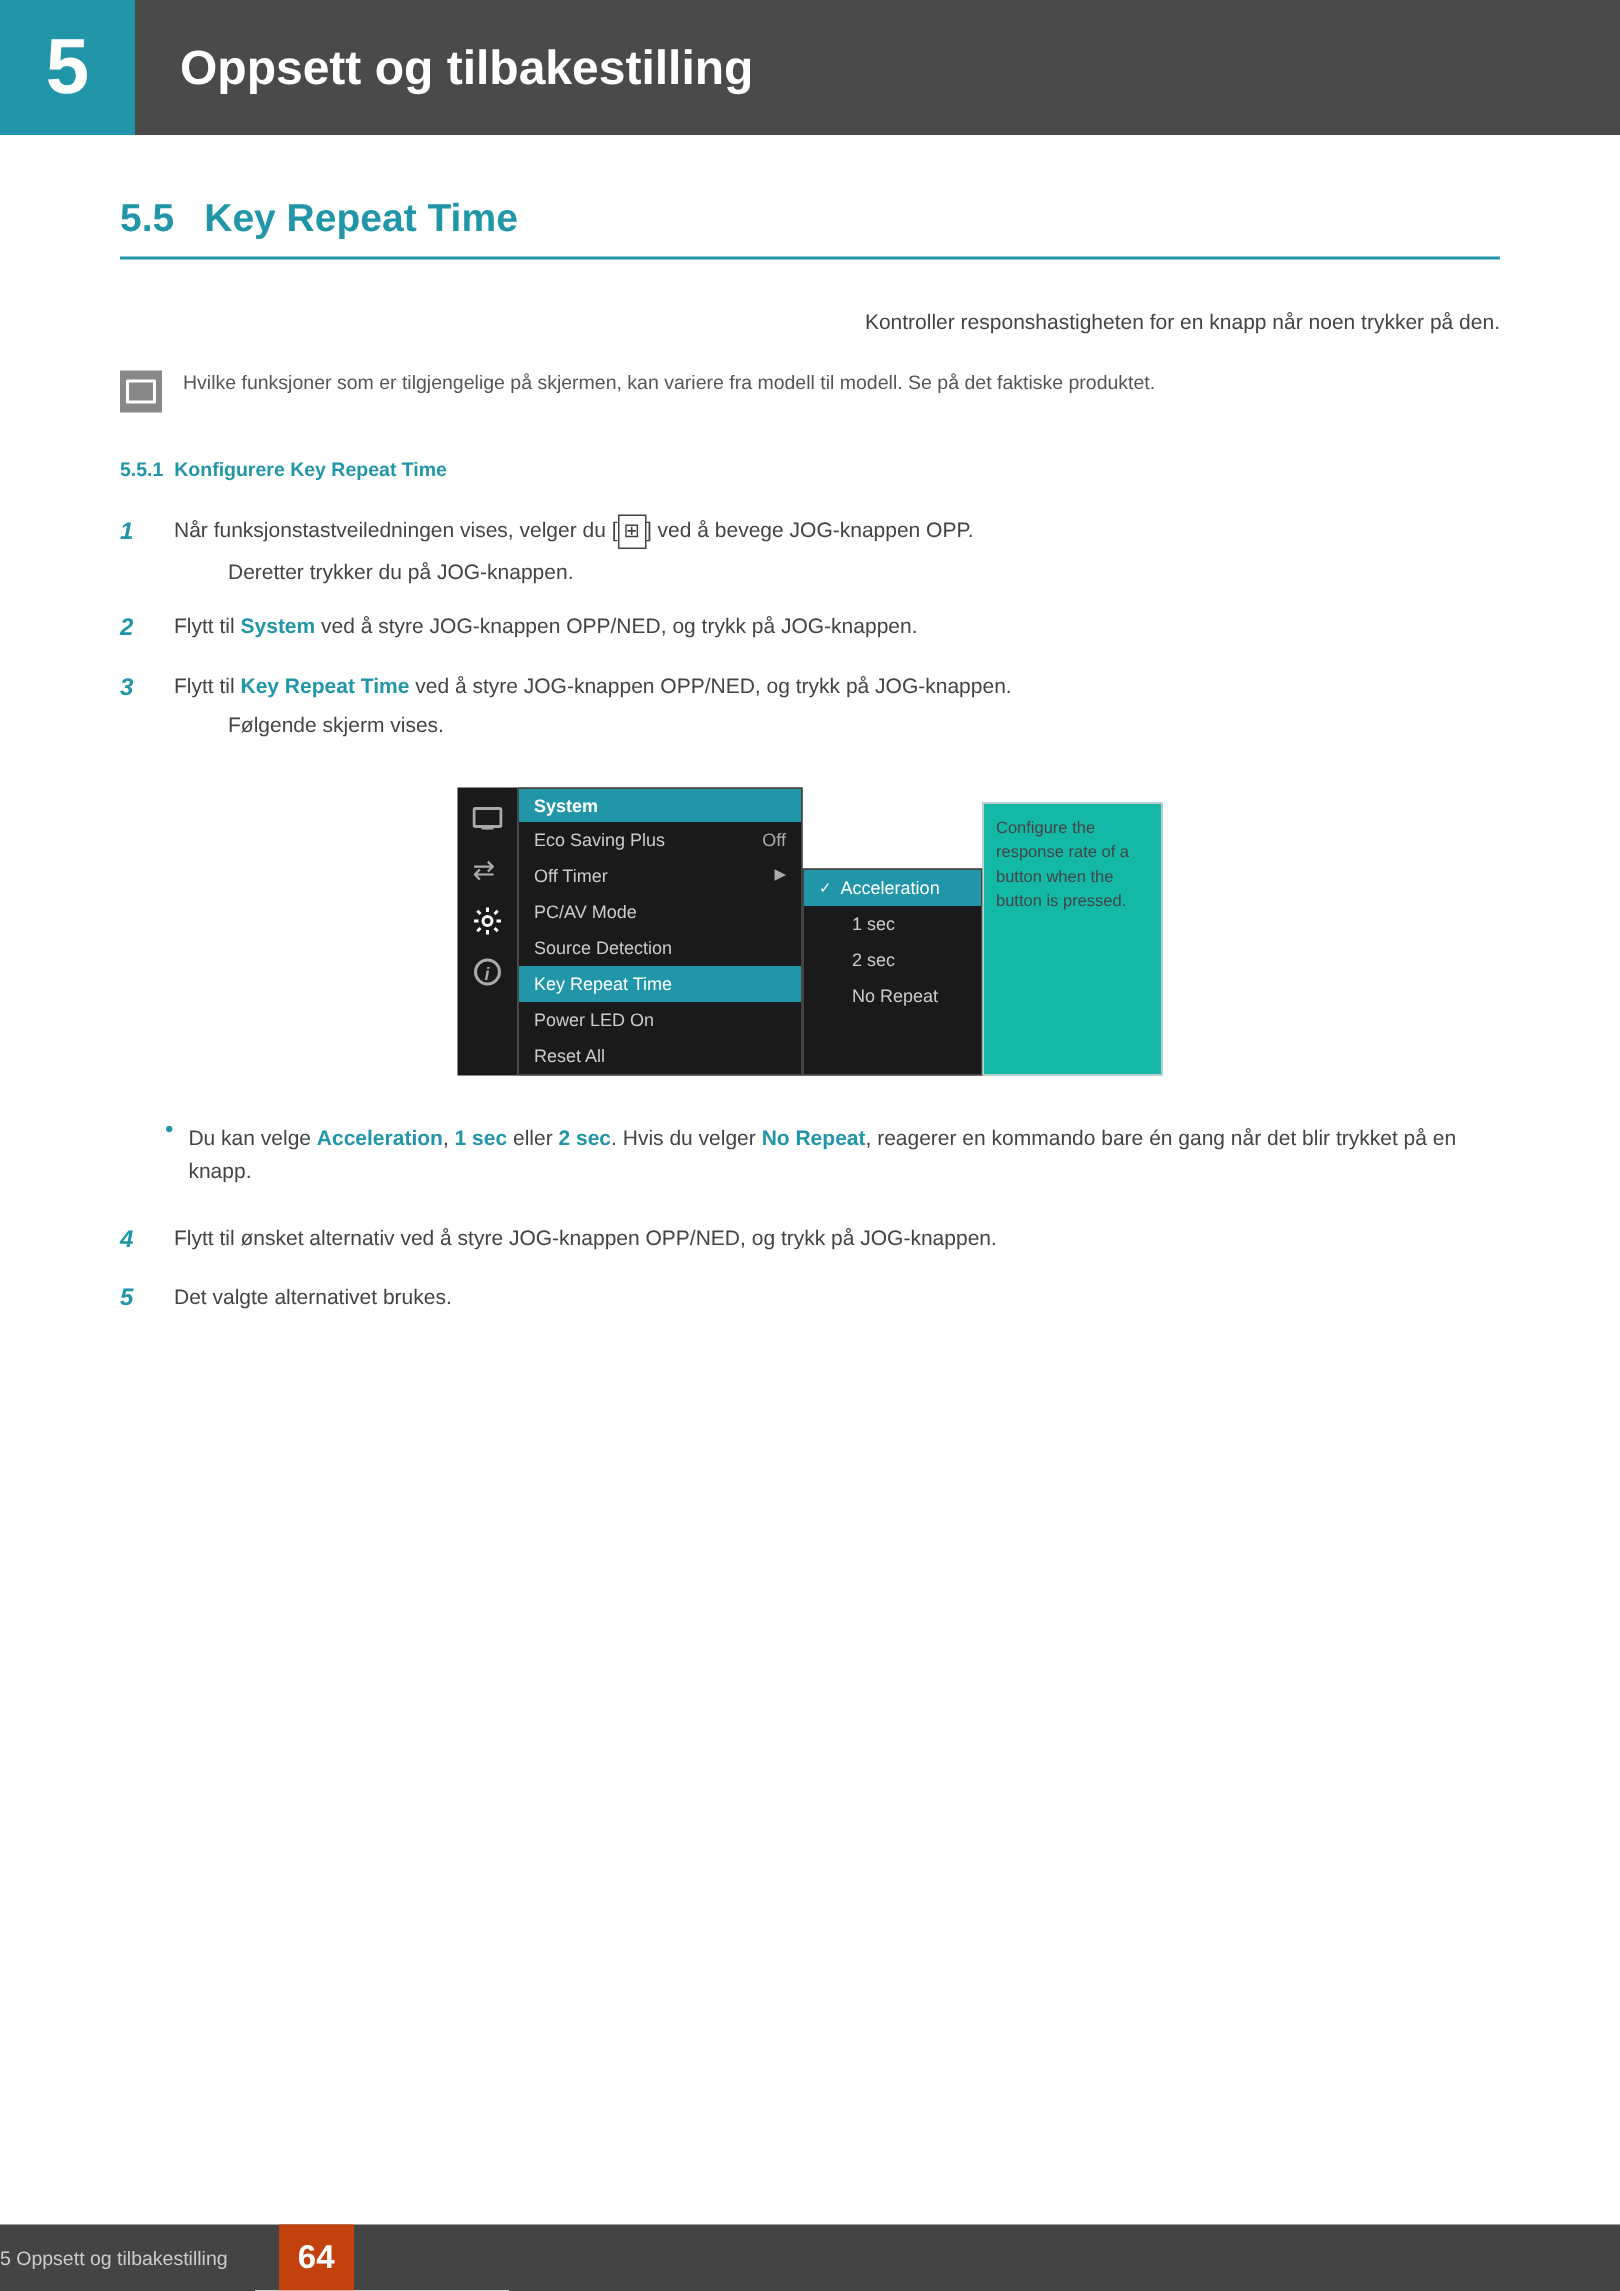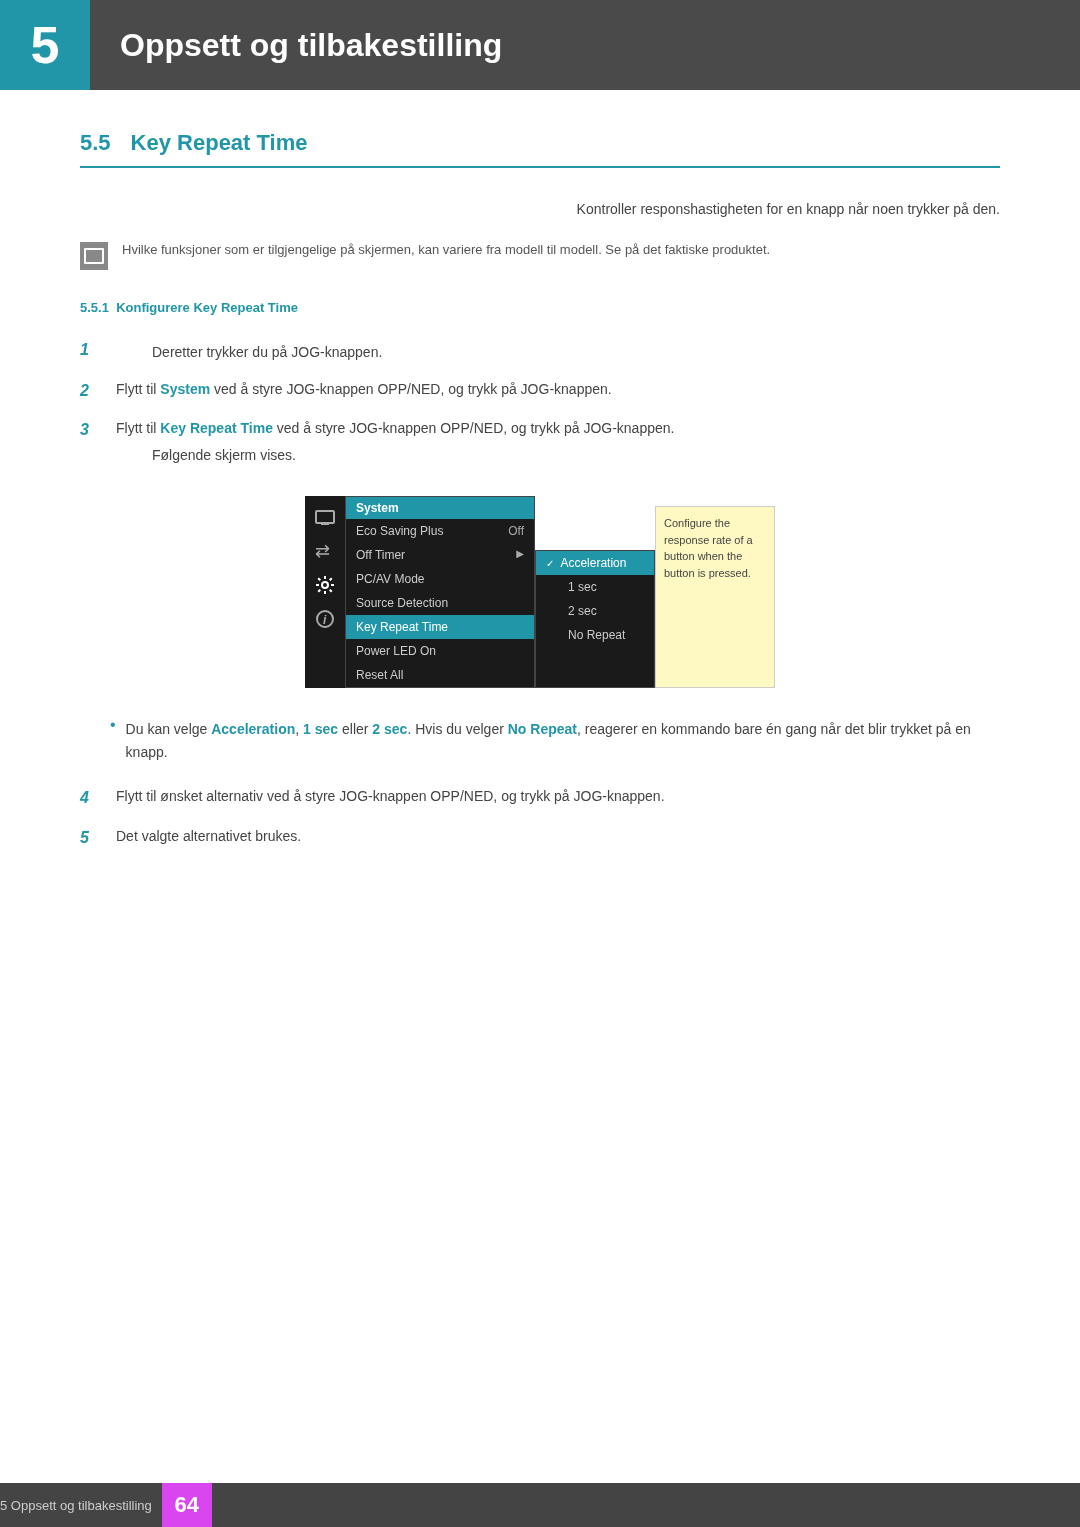--- a/index.html
+++ b/index.html
@@ -44,21 +44,21 @@
       padding-left: 30px;
     }
 
     
     .content {
       padding: 0 80px 80px 80px;
     }
 
     
     .section-title {
-      font-size: 22px;
+      font-size: 26px;
       font-weight: bold;
       color: #2196a8;
       margin-bottom: 30px;
       padding-bottom: 10px;
       border-bottom: 2px solid #2196a8;
     }
 
     .section-number {
       margin-right: 20px;
     }
@@ -257,21 +257,21 @@
       background: #2196a8;
       color: #ffffff;
     }
 
     .submenu-item .check {
       font-size: 10px;
     }
 
     
     .tooltip-panel {
-      background: #fef9c3;
+      background: #14b8a6;
       border: 1px solid #cccccc;
       width: 120px;
       padding: 8px;
       font-size: 11px;
       color: #444444;
       line-height: 1.5;
       margin-top: 10px;
     }
 
     
@@ -314,29 +314,30 @@
       padding-right: 16px;
     }
 
     .footer-text {
       color: #cccccc;
       font-size: 13px;
       padding-right: 10px;
     }
 
     .footer-page-num-box {
-      background: #d946ef;
+      background: #c2410c;
       width: 50px;
       height: 44px;
       display: flex;
       align-items: center;
       justify-content: center;
       color: #ffffff;
       font-size: 22px;
       font-weight: bold;
+      margin-left: 24px;
     }
   </style>
 </head>
 <body>
 
 <div class="chapter-header">
   <div class="chapter-number-box">
     <span>5</span>
   </div>
   <div class="chapter-title">Oppsett og tilbakestilling</div>
@@ -357,20 +358,21 @@
 
   <div class="subsection-title">
     <span>5.5.1</span>&nbsp;&nbsp;<span>Konfigurere Key Repeat Time</span>
   </div>
 
   <ol class="steps-list">
 
     <li class="step-item">
       <span class="step-number">1</span>
       <div>
+        <span class="step-text">Når funksjonstastveiledningen vises, velger du [<span style="font-size:13px; border:1px solid #444; padding:0 3px; display:inline-block; vertical-align:middle;">⊞</span>] ved å bevege JOG-knappen OPP.</span>
         <div class="step-sub-text">Deretter trykker du på JOG-knappen.</div>
       </div>
     </li>
 
     <li class="step-item">
       <span class="step-number">2</span>
       <span class="step-text">Flytt til <strong>System</strong> ved å styre JOG-knappen OPP/NED, og trykk på JOG-knappen.</span>
     </li>
 
     <li class="step-item">

